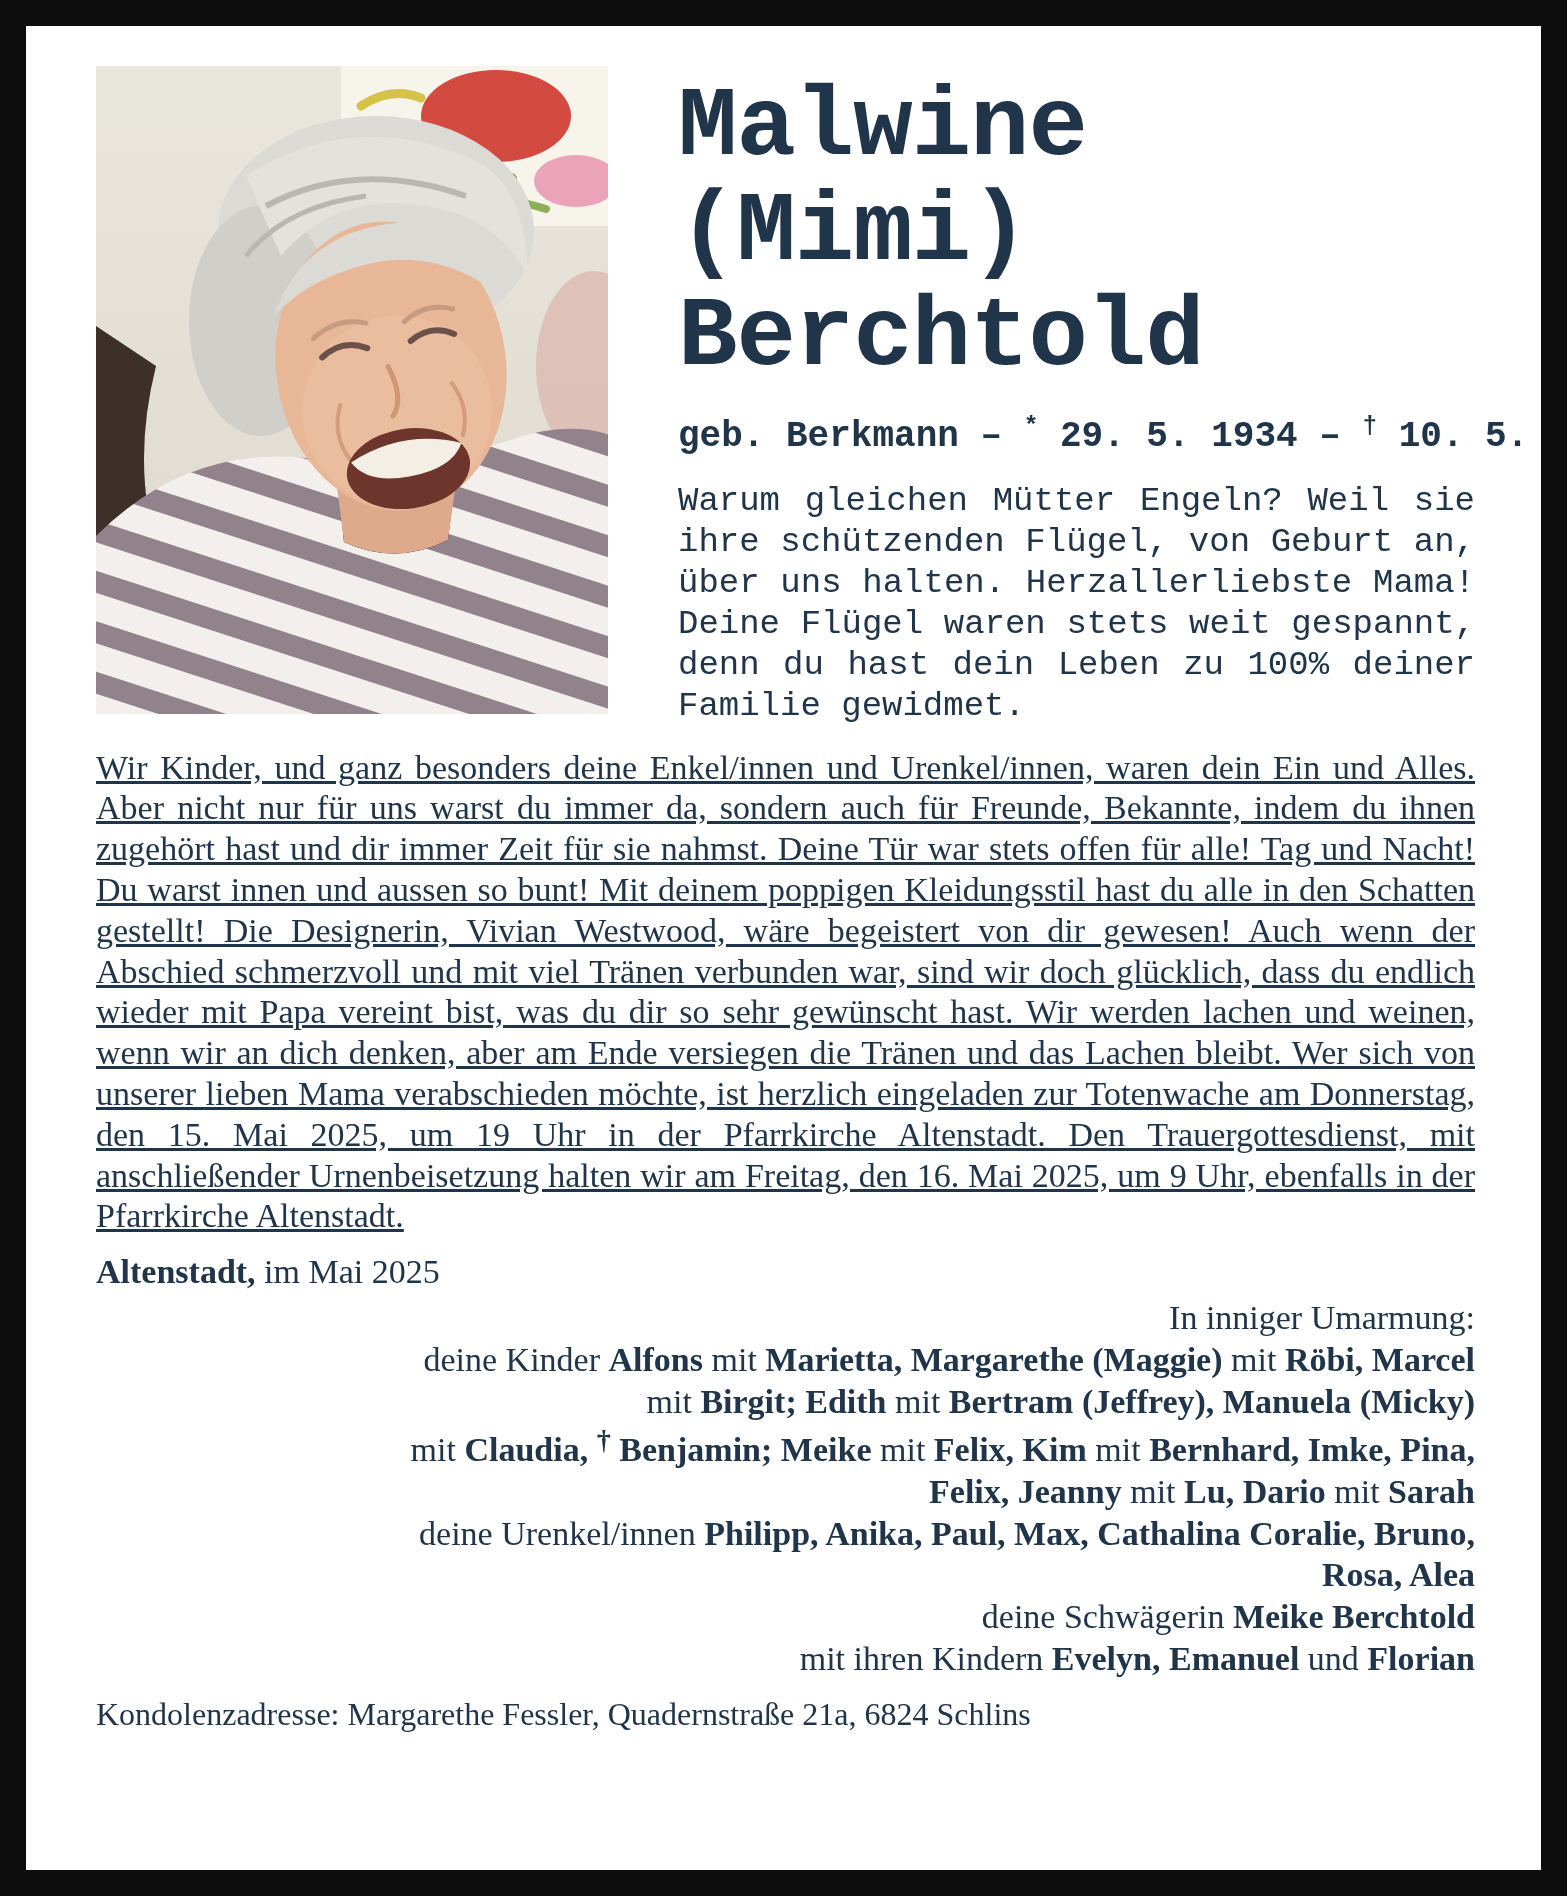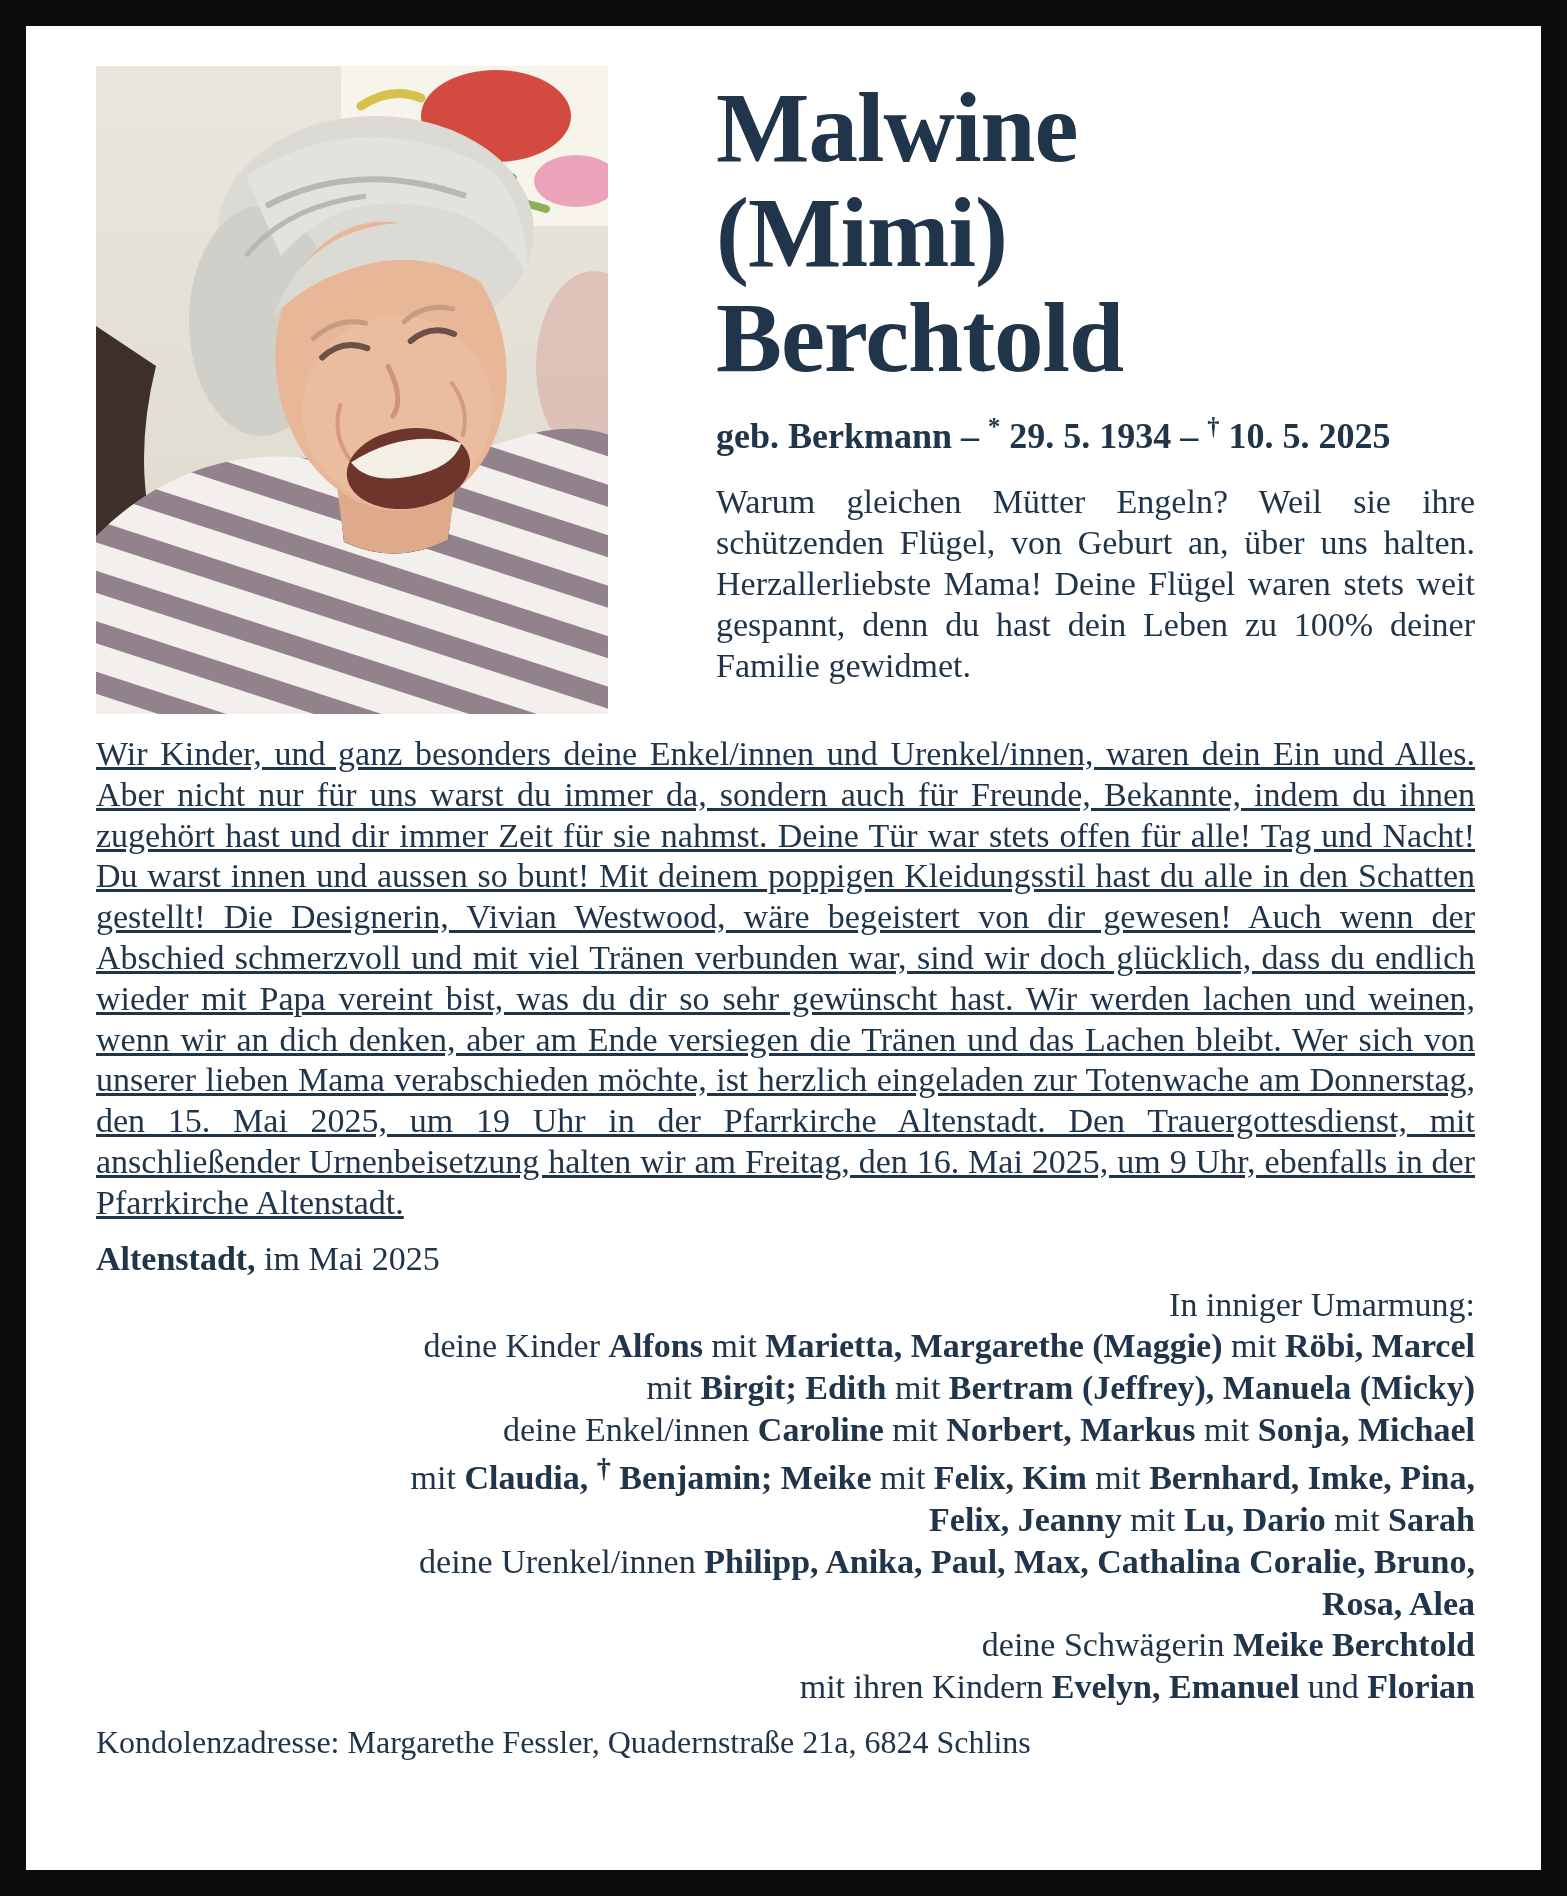--- a/index.html
+++ b/index.html
@@ -15,21 +15,21 @@
     padding:26px;
     font-family:"Liberation Serif", serif;
   }
   .page{
     width:100%;height:100%;
     background:var(--paper);
     color:var(--text);
     padding:40px 66px 26px 70px;
     overflow:hidden;
   }
-  .top{display:flex;gap:108px;}
+  .top{display:flex;gap:70px;font-family:Liberation Mono, monospace;}
   .photo{
     flex:0 0 auto;
     width:512px;height:648px;
     overflow:hidden;
     background:#e6e2d8;
   }
   .photo svg{width:100%;height:100%;display:block;}
   .head{flex:1;padding-top:10px;min-width:0;}
   .name{
     font-size:99px;
@@ -159,21 +159,20 @@
   </div>
 
   <div class="body-par">Wir Kinder, und ganz besonders deine Enkel/innen und Urenkel/innen, waren dein Ein und Alles. Aber nicht nur für uns warst du immer da, sondern auch für Freunde, Bekannte, indem du ihnen zugehört hast und dir immer Zeit für sie nahmst. Deine Tür war stets offen für alle! Tag und Nacht! Du warst innen und aussen so bunt! Mit deinem poppigen Kleidungsstil hast du alle in den Schatten gestellt! Die Designerin, Vivian Westwood, wäre begeistert von dir gewesen! Auch wenn der Abschied schmerzvoll und mit viel Tränen verbunden war, sind wir doch glücklich, dass du endlich wieder mit Papa vereint bist, was du dir so sehr gewünscht hast. Wir werden lachen und weinen, wenn wir an dich denken, aber am Ende versiegen die Tränen und das Lachen bleibt. Wer sich von unserer lieben Mama verabschieden möchte, ist herzlich eingeladen zur Totenwache am Donnerstag, den 15. Mai 2025, um 19 Uhr in der Pfarrkirche Altenstadt. Den Trauergottesdienst, mit anschließender Urnenbeisetzung halten wir am Freitag, den 16. Mai 2025, um 9 Uhr, ebenfalls in der Pfarrkirche Altenstadt.</div>
 
   <div class="place"><span class="b">Altenstadt,</span><span> im Mai 2025</span></div>
 
   <div class="farewell">
     <div class="farewell-line"><span>In inniger Umarmung:</span></div>
     <div class="farewell-line"><span>deine Kinder </span><span class="b">Alfons</span><span> mit </span><span class="b">Marietta, Margarethe (Maggie)</span><span> mit </span><span class="b">Röbi, Marcel</span></div>
     <div class="farewell-line"><span>mit </span><span class="b">Birgit; Edith</span><span> mit </span><span class="b">Bertram (Jeffrey), Manuela (Micky)</span></div>
-    <div class="farewell-line"><span>deine Enkel/innen </span><span class="b">Caroline</span><span> mit </span><span class="b">Norbert, Markus</span><span> mit </span><span class="b">Sonja, Michael</span></div>
     <div class="farewell-line"><span>mit </span><span class="b">Claudia, </span><sup class="b">†</sup><span class="b"> Benjamin; Meike</span><span> mit </span><span class="b">Felix, Kim</span><span> mit </span><span class="b">Bernhard, Imke, Pina,</span></div>
     <div class="farewell-line"><span class="b">Felix, Jeanny</span><span> mit </span><span class="b">Lu, Dario</span><span> mit </span><span class="b">Sarah</span></div>
     <div class="farewell-line"><span>deine Urenkel/innen </span><span class="b">Philipp, Anika, Paul, Max, Cathalina Coralie, Bruno,</span></div>
     <div class="farewell-line"><span class="b">Rosa, Alea</span></div>
     <div class="farewell-line"><span>deine Schwägerin </span><span class="b">Meike Berchtold</span></div>
     <div class="farewell-line"><span>mit ihren Kindern </span><span class="b">Evelyn, Emanuel</span><span> und </span><span class="b">Florian</span></div>
   </div>
 
   <div class="condolence">Kondolenzadresse: Margarethe Fessler, Quadernstraße 21a, 6824 Schlins</div>
 

